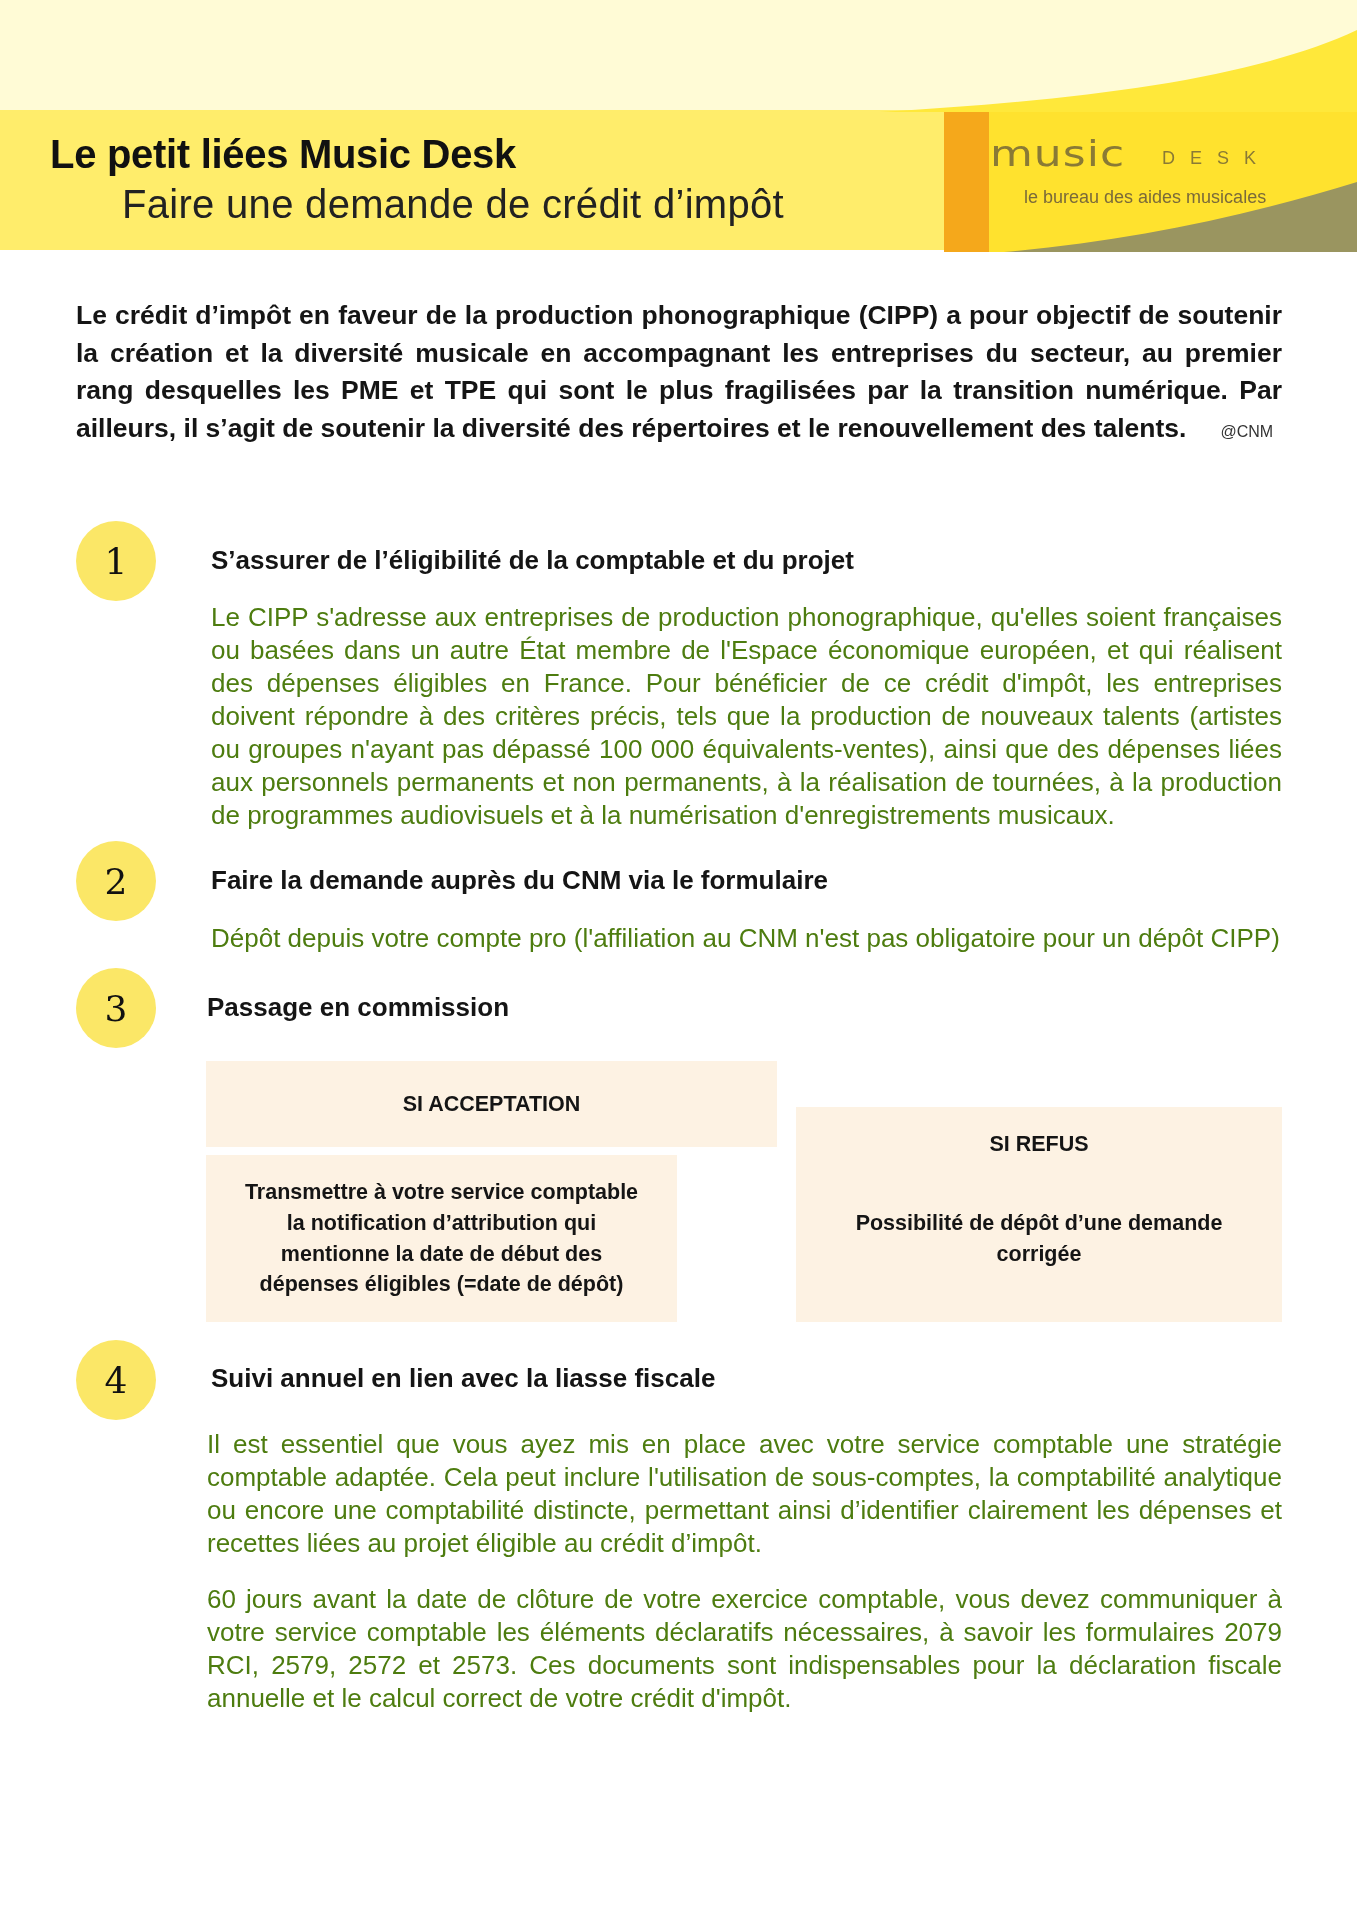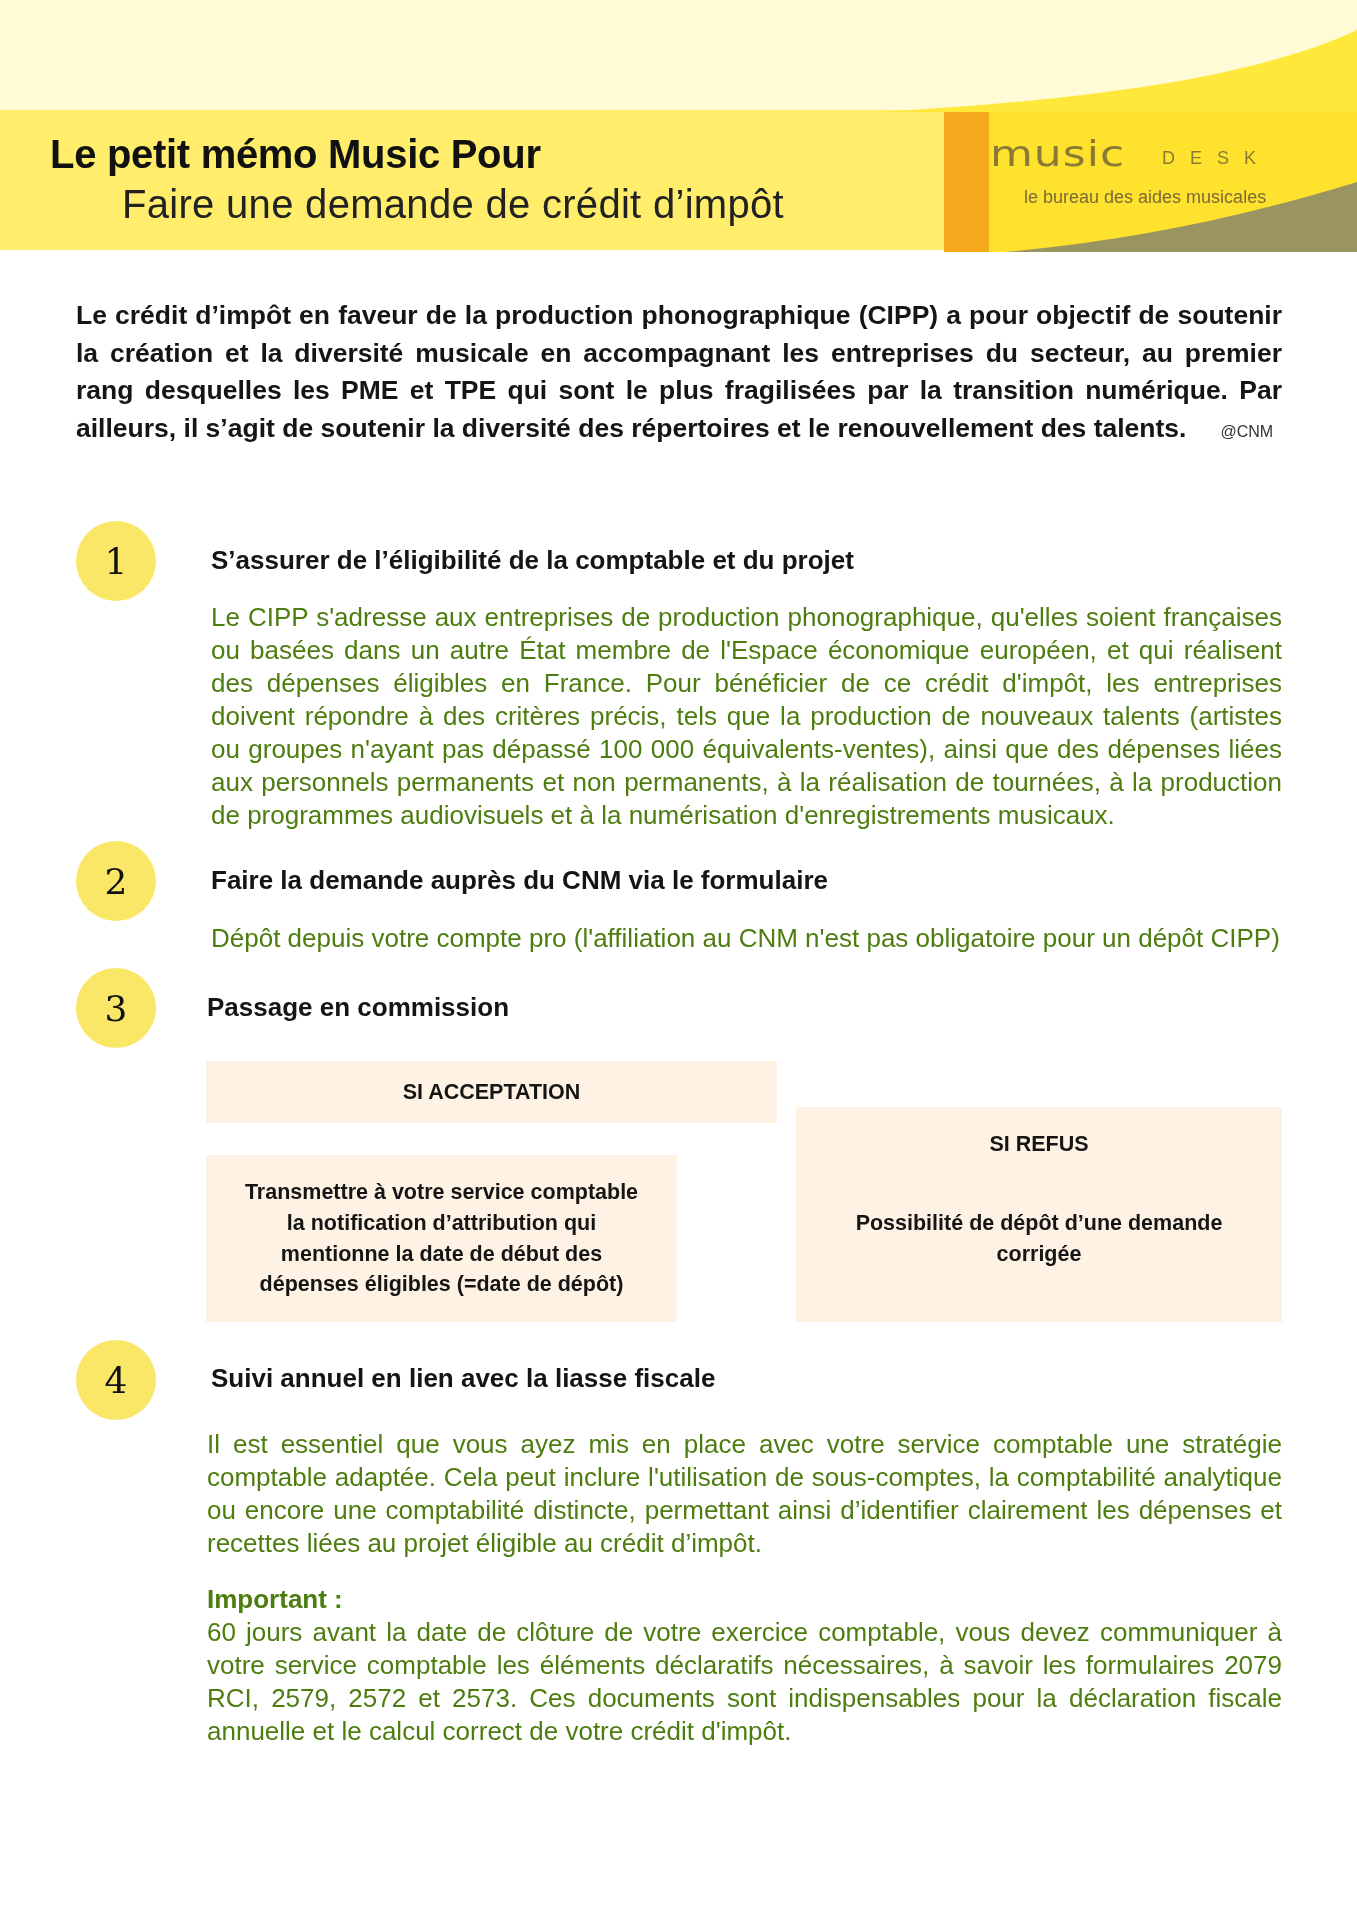--- a/index.html
+++ b/index.html
@@ -38,21 +38,21 @@
 </style>
 </head>
 <body>
 
 <div class="header-top"></div>
 <div class="header-band"></div>
 <svg class="header-swoosh" viewBox="0 0 1357 252" preserveAspectRatio="none">
   <path d="M880 112 C1080 100 1250 80 1357 30 L1357 112 Z" fill="#ffe83a"></path>
 </svg>
 
-<div class="title-main">Le petit mémo Music Pour</div>
+<div class="title-main">Le petit liées Music Desk</div>
 <div class="title-sub">Faire une demande de crédit d’impôt</div>
 
 <div class="logo-box">
   <div class="logo-stripe"></div>
   <svg class="logo-olive" viewBox="0 0 413 140" preserveAspectRatio="none">
     <path d="M60 140 C180 130 300 105 413 70 L413 140 Z" fill="#9a9560"></path>
   </svg>
   <div class="logo-music">music</div>
   <div class="logo-desk">DESK</div>
   <div class="logo-tagline">le bureau des aides musicales</div>
@@ -64,32 +64,31 @@
 <div class="step-title" style="left:211px; top:545px;">S’assurer de l’éligibilité de la comptable et du projet</div>
 <p class="step-body" style="left:211px; top:601px; width:1071px;">Le CIPP s'adresse aux entreprises de production phonographique, qu'elles soient françaises ou basées dans un autre État membre de l'Espace économique européen, et qui réalisent des dépenses éligibles en France. Pour bénéficier de ce crédit d'impôt, les entreprises doivent répondre à des critères précis, tels que la production de nouveaux talents (artistes ou groupes n'ayant pas dépassé 100 000 équivalents-ventes), ainsi que des dépenses liées aux personnels permanents et non permanents, à la réalisation de tournées, à la production de programmes audiovisuels et à la numérisation d'enregistrements musicaux.</p>
 
 <div class="circle" style="left:76px; top:841px;">2</div>
 <div class="step-title" style="left:211px; top:865px;">Faire la demande auprès du CNM via le formulaire</div>
 <p class="step-body" style="left:211px; top:922px; width:1071px; text-align:left;">Dépôt depuis votre compte pro (l'affiliation au CNM n'est pas obligatoire pour un dépôt CIPP)</p>
 
 <div class="circle" style="left:76px; top:968px;">3</div>
 <div class="step-title" style="left:207px; top:992px;">Passage en commission</div>
 
-<div class="box box-head" style="left:206px; top:1061px; width:571px; height:62px;">
+<div class="box box-head" style="left:206px; top:1061px; width:571px; height:86px;">
   <span>SI ACCEPTATION</span>
 </div>
 <div class="box box-head" style="left:796px; top:1061px; width:486px; height:74px;margin-top:46px;">
   <span>SI REFUS</span>
 </div>
 <div class="box box-body" style="left:206px; top:1155px; width:471px; height:167px;">
   <span>Transmettre à votre service comptable la notification d’attribution qui mentionne la date de début des dépenses éligibles (=date de dépôt)</span>
 </div>
 <div class="box box-body" style="left:796px; top:1155px; width:486px; height:167px;">
   <span>Possibilité de dépôt d’une demande corrigée</span>
 </div>
 
 <div class="circle" style="left:76px; top:1340px;">4</div>
 <div class="step-title" style="left:211px; top:1363px;">Suivi annuel en lien avec la liasse fiscale</div>
 <p class="step-body" style="left:207px; top:1428px; width:1075px;">Il est essentiel que vous ayez mis en place avec votre service comptable une stratégie comptable adaptée. Cela peut inclure l'utilisation de sous-comptes, la comptabilité analytique ou encore une comptabilité distincte, permettant ainsi d’identifier clairement les dépenses et recettes liées au projet éligible au crédit d’impôt.</p>
 <div class="step-body" style="left:207px; top:1583px; width:1075px;">
-  <div class="important-label">Important :</div>
   <p>60 jours avant la date de clôture de votre exercice comptable, vous devez communiquer à votre service comptable les éléments déclaratifs nécessaires, à savoir les formulaires 2079 RCI, 2579, 2572 et 2573. Ces documents sont indispensables pour la déclaration fiscale annuelle et le calcul correct de votre crédit d'impôt.</p>
 </div>
 
 </body></html>

